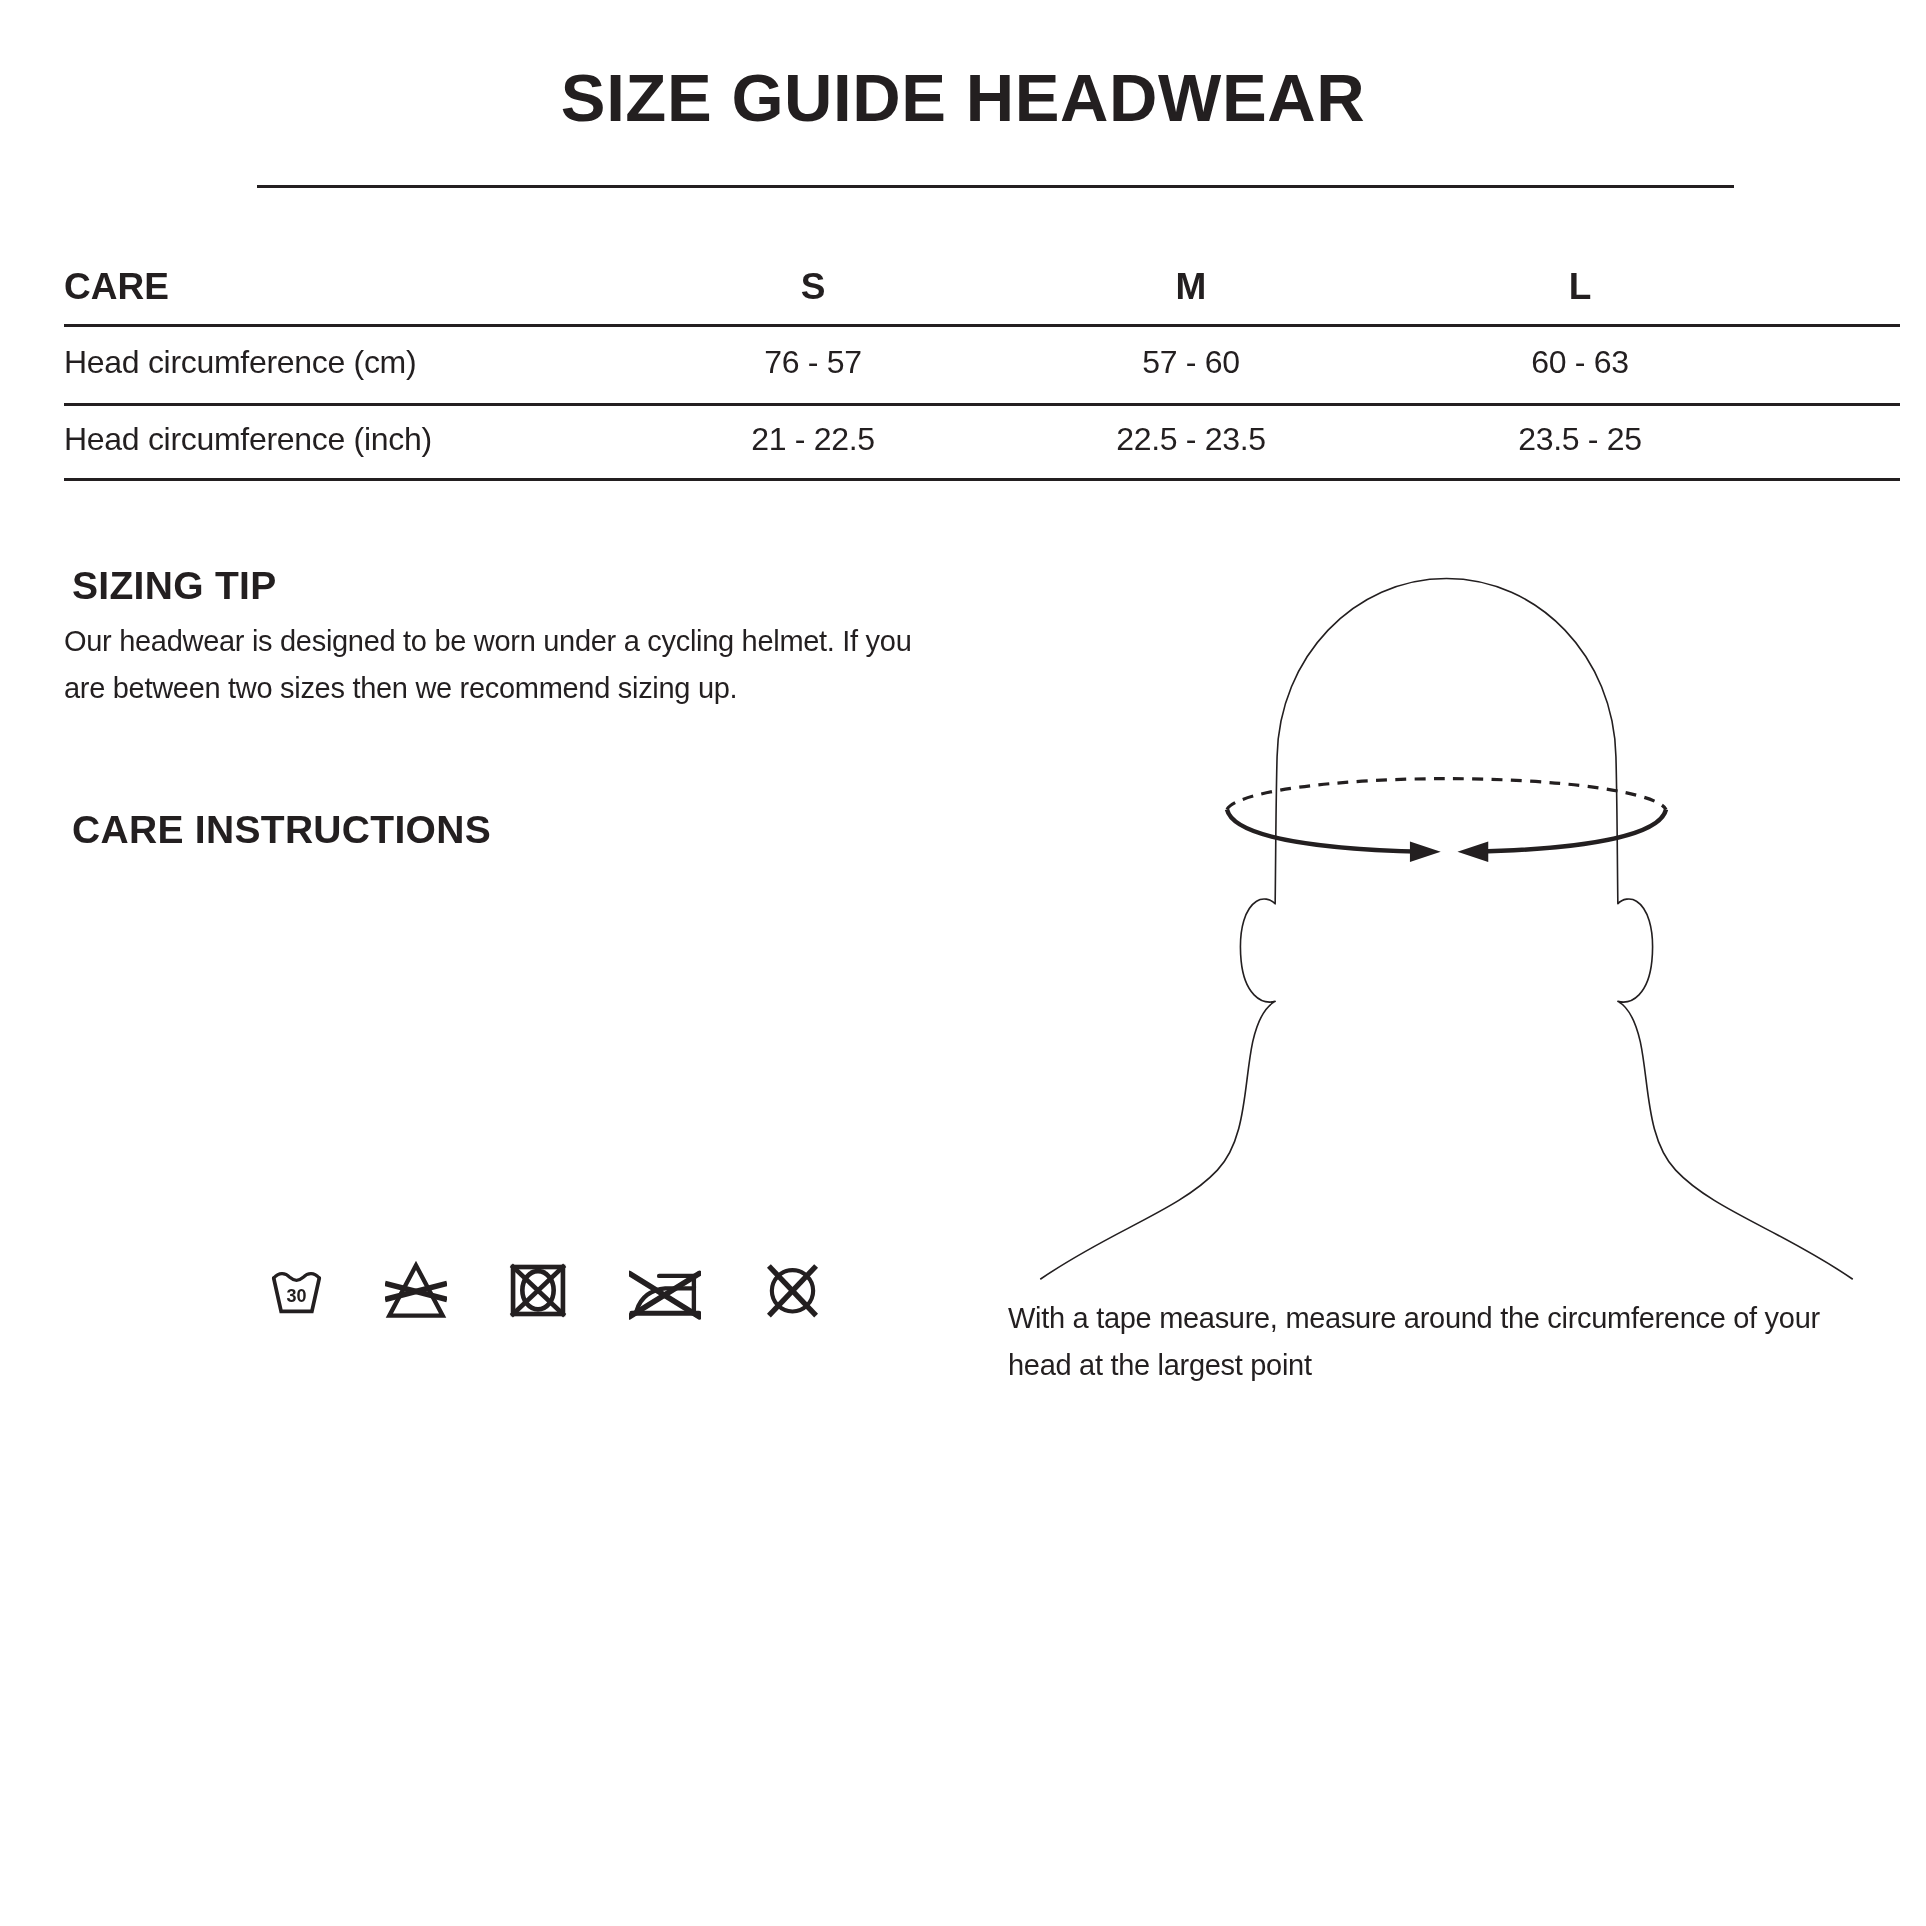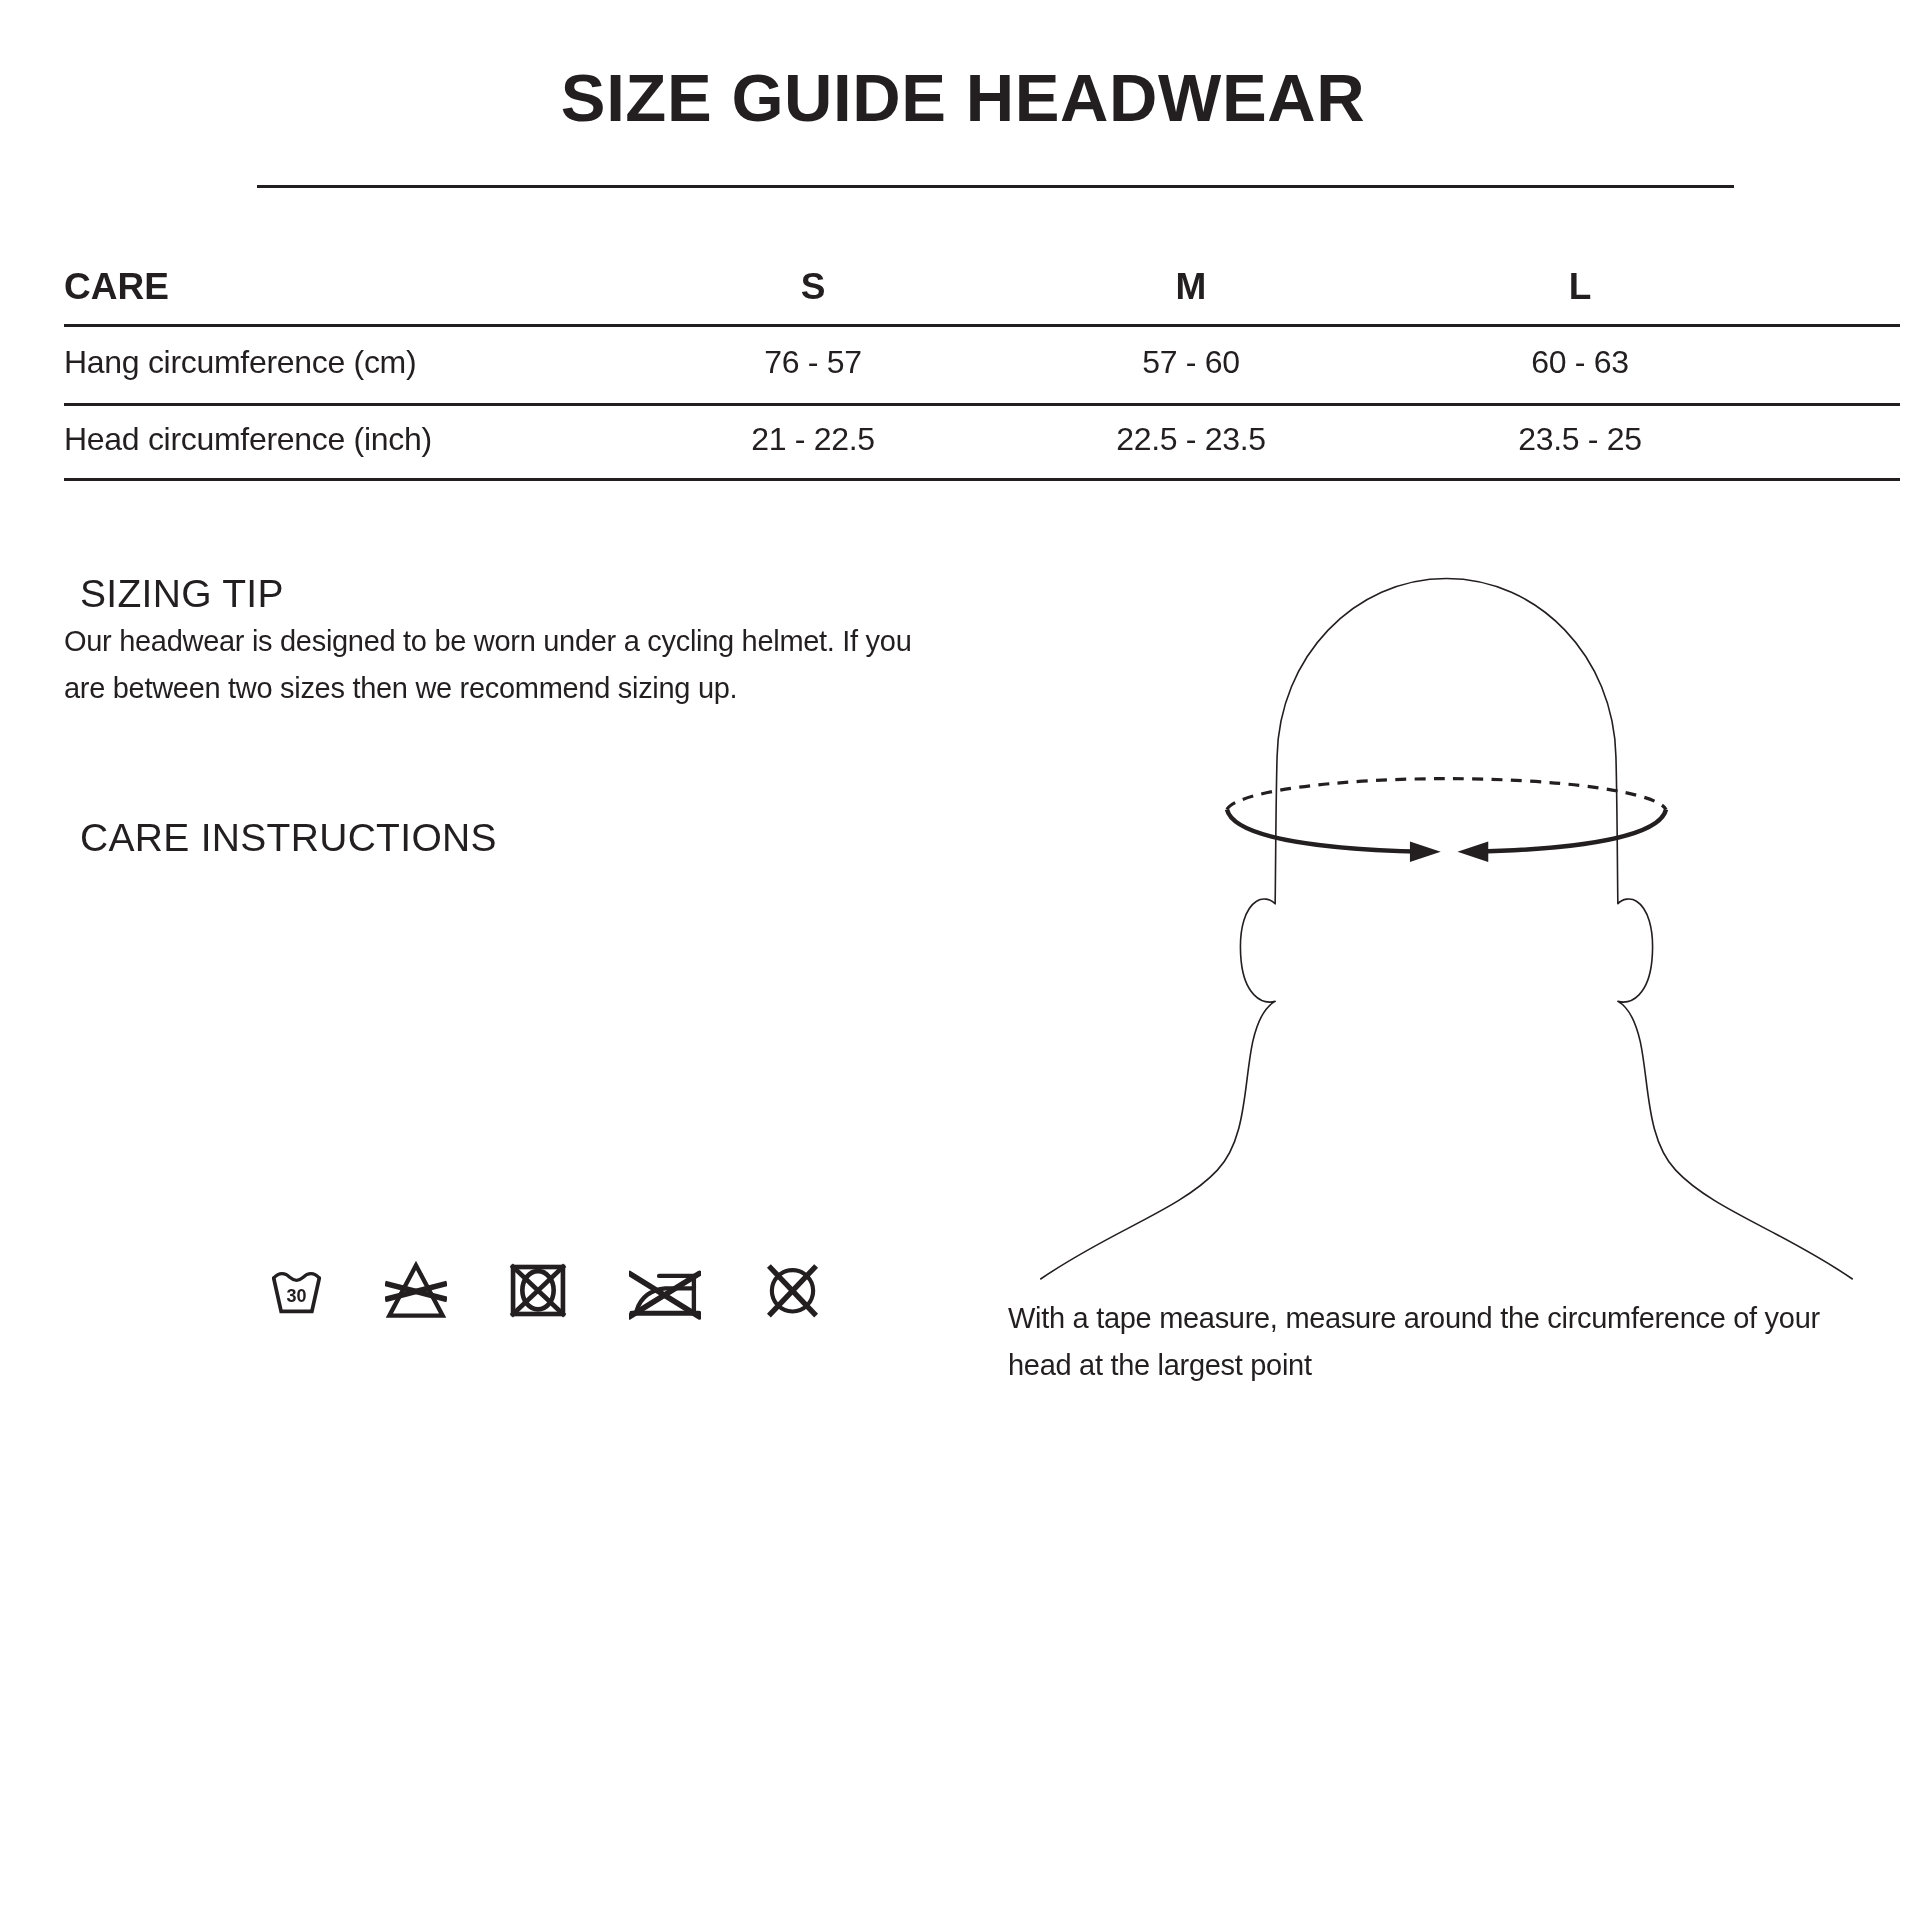--- a/index.html
+++ b/index.html
@@ -55,23 +55,23 @@
   .cx1{left:813px;}
   .cx2{left:1191px;}
   .cx3{left:1580px;}
   .row1{top:344px;}
   .row2{top:421px;}
   .left-col{left:64px;}
   
   .section-heading{
     position:absolute;
     left:64px;
-    margin:16px;
+    margin:8px;
     font-size:39px;
-    font-weight:400;
+    font-weight:700;
     letter-spacing:0.3px;
     font-stretch:condensed;
   }
   .body-copy{
     position:absolute;
     left:64px;
     margin:0;
     font-size:29px;
     line-height:47px;
     letter-spacing:-0.3px;
@@ -133,21 +133,21 @@
   <div class="title-divider"></div>
 
   <div>
     <div class="th left-col">CARE</div>
     <div class="th col-c cx1">S</div>
     <div class="th col-c cx2">M</div>
     <div class="th col-c cx3">L</div>
 
     <div class="t-rule r1"></div>
 
-    <div class="cell left-col row1">Hang circumference (cm)</div>
+    <div class="cell left-col row1">Head circumference (cm)</div>
     <div class="cell col-c cx1 row1">76 - 57</div>
     <div class="cell col-c cx2 row1">57 - 60</div>
     <div class="cell col-c cx3 row1">60 - 63</div>
 
     <div class="t-rule r2"></div>
 
     <div class="cell left-col row2">Head circumference (inch)</div>
     <div class="cell col-c cx1 row2">21 - 22.5</div>
     <div class="cell col-c cx2 row2">22.5 - 23.5</div>
     <div class="cell col-c cx3 row2">23.5 - 25</div>

